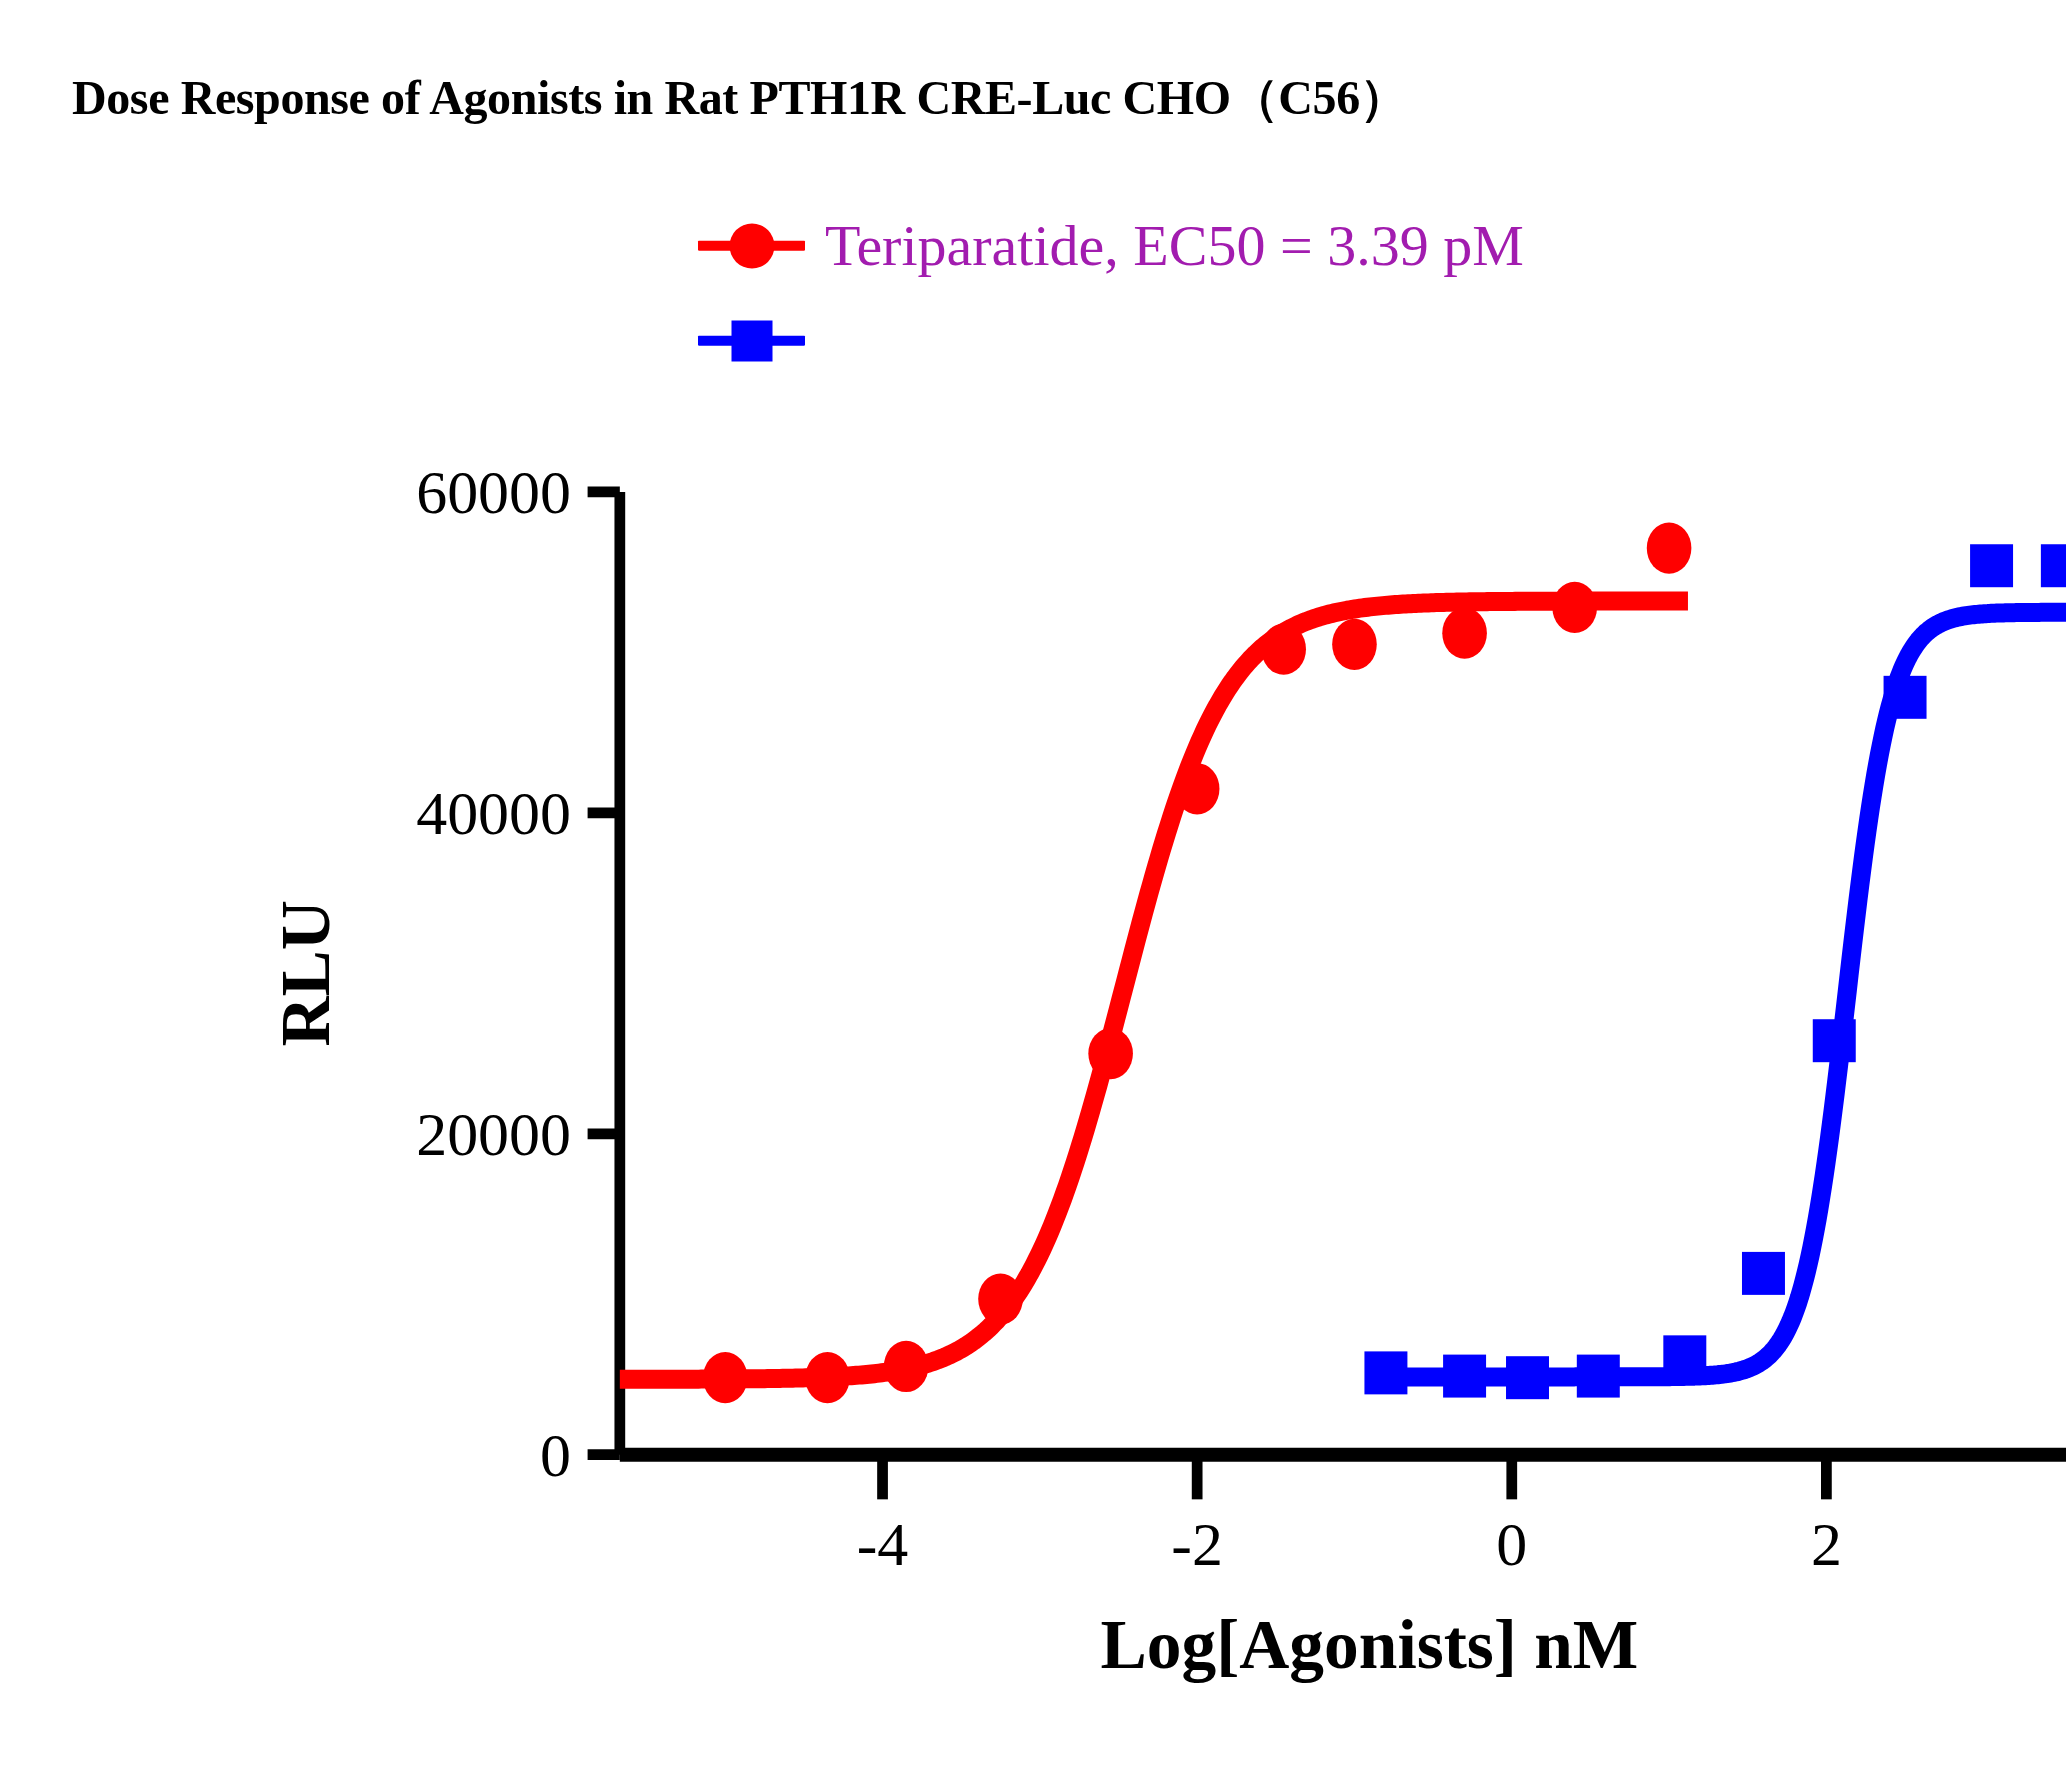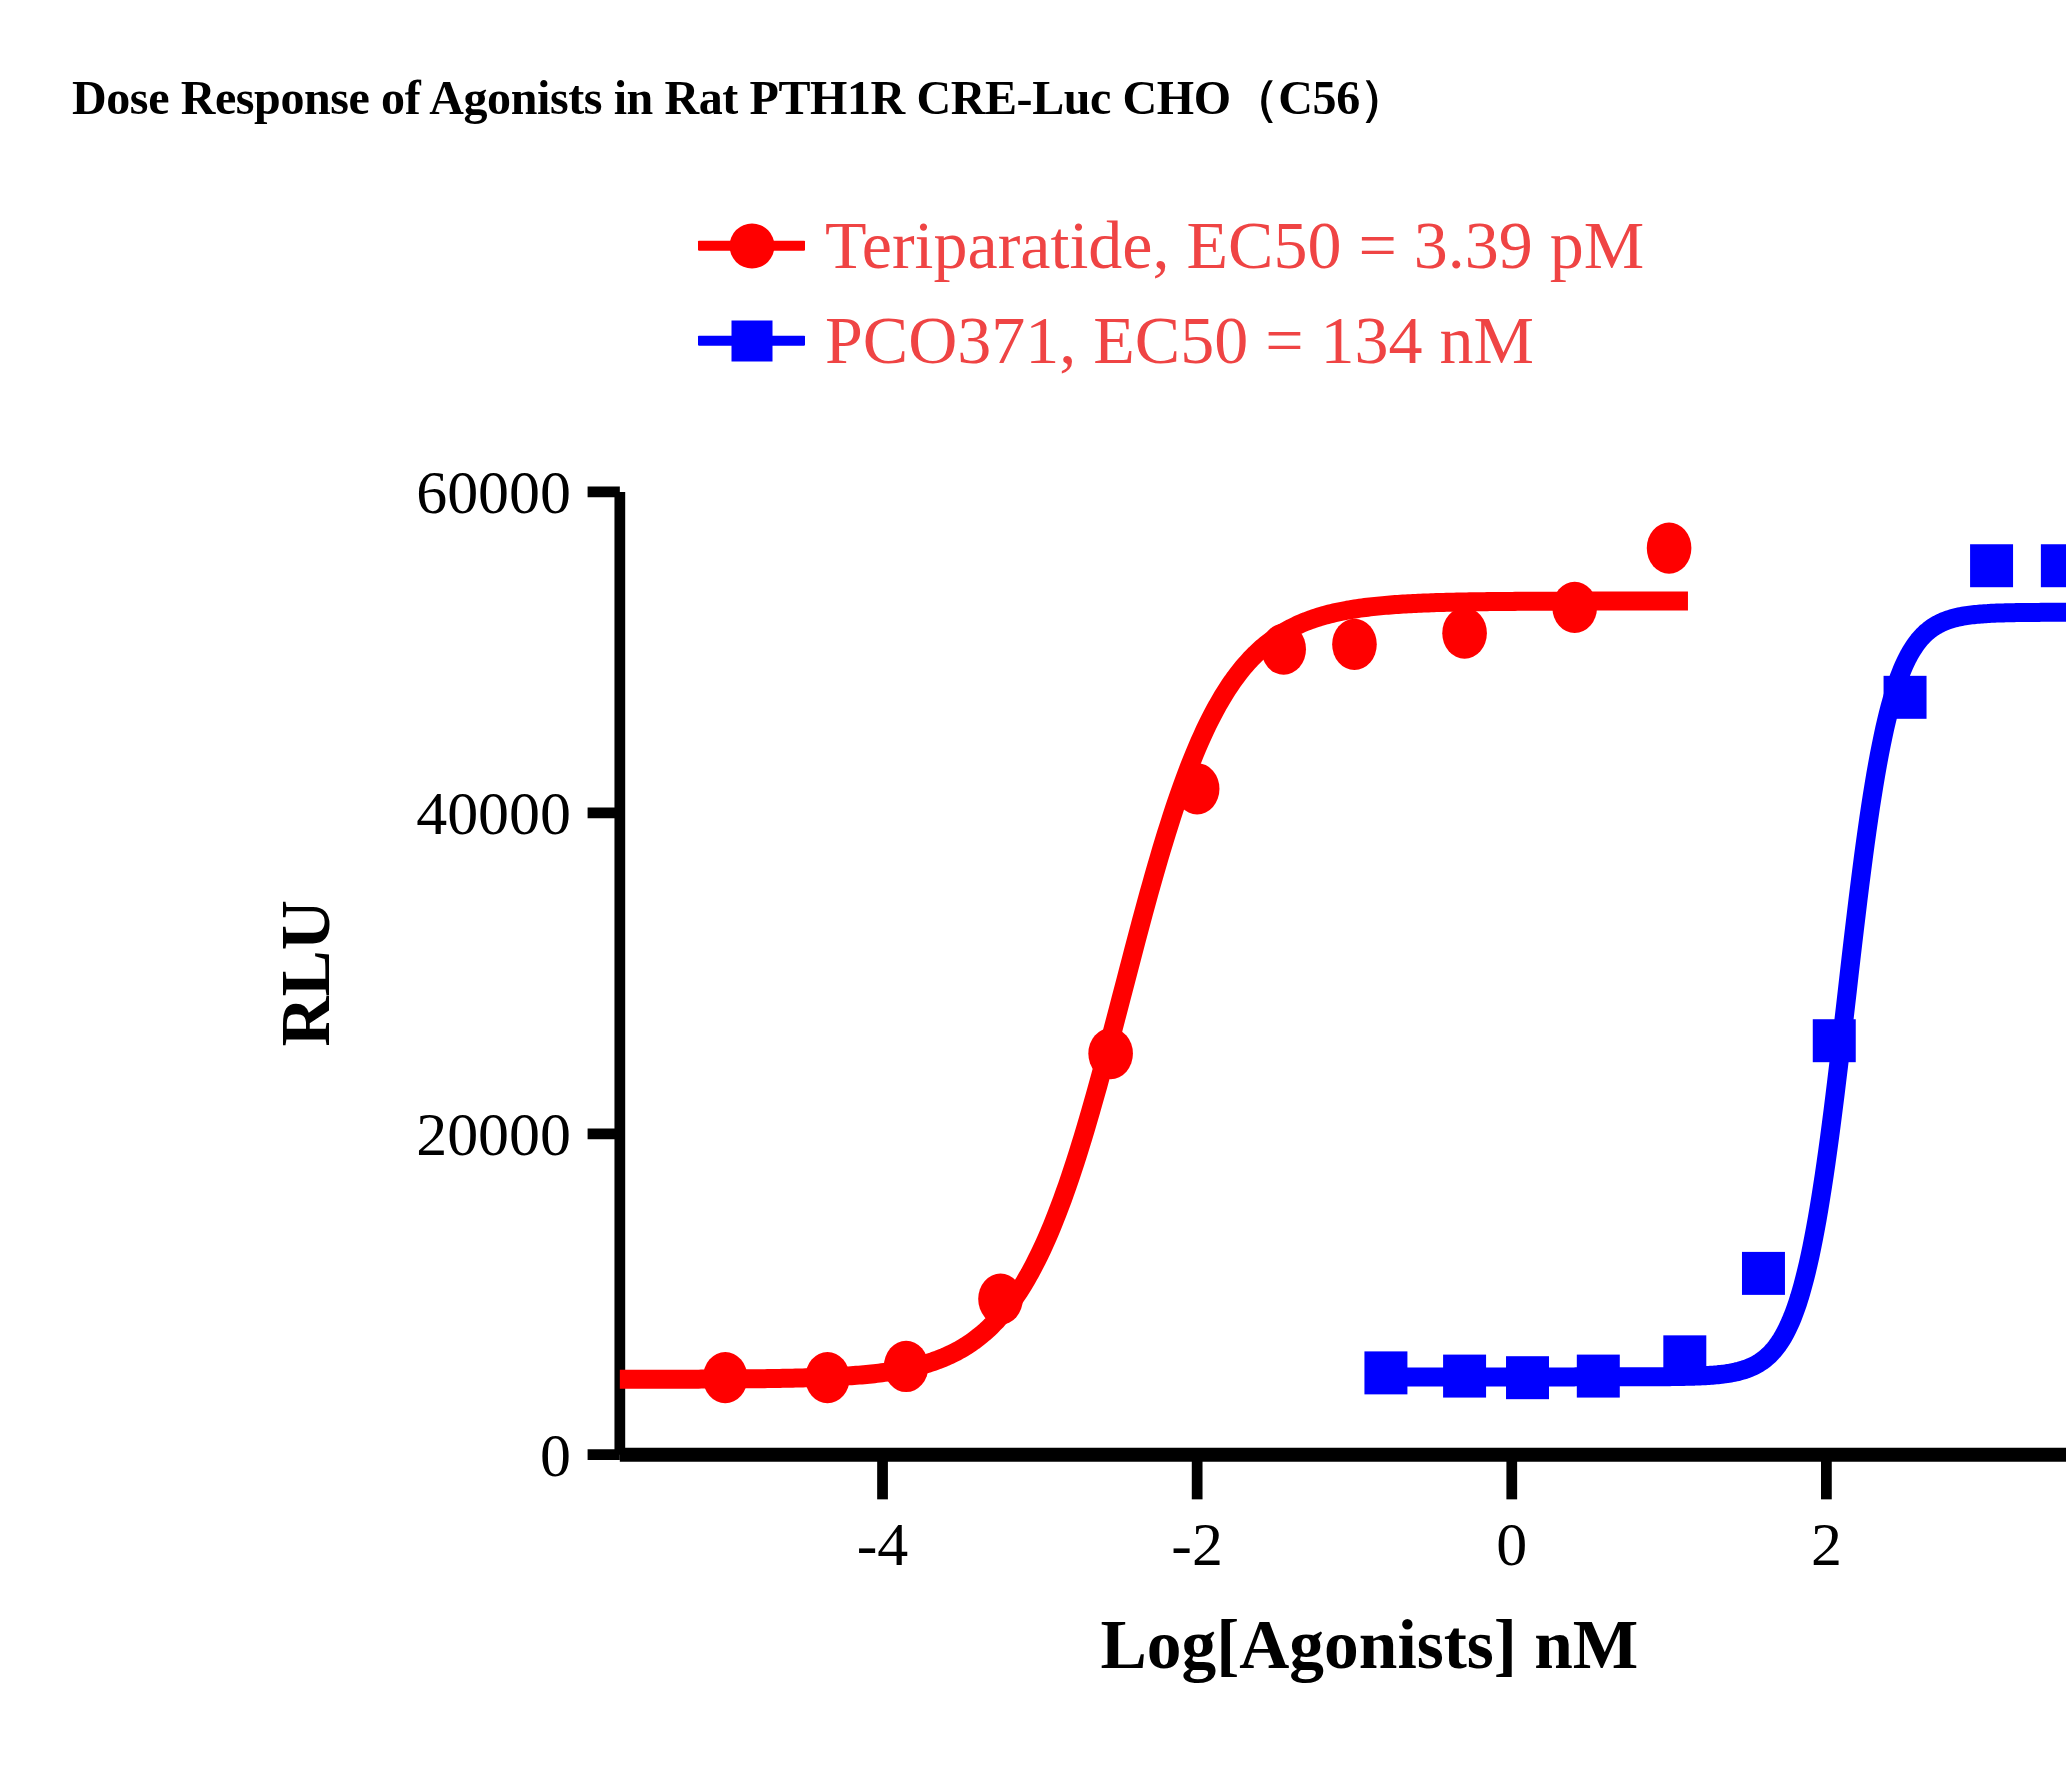--- a/index.html
+++ b/index.html
@@ -24,21 +24,21 @@
   }
   .legend-sym .mk-circle{
     position:absolute;left:50%;top:50%;transform:translate(-50%,-50%);
     width:45px;height:45px;border-radius:50%;
   }
   .legend-sym .mk-square{
     position:absolute;left:50%;top:50%;transform:translate(-50%,-50%);
     width:41px;height:41px;
   }
   .legend-label{
-    font-size:68px;white-space:nowrap;padding-left:20px;color:#ef4444;
+    font-size:58px;white-space:nowrap;padding-left:20px;color:#a21caf;
   }
 
   
   .plot{position:absolute;left:0;top:0;width:2757px;height:1783px;}
   svg.canvas{position:absolute;left:0;top:0;width:2757px;height:1783px;}
 
   .axis-num{font-family:"Liberation Serif","DejaVu Serif",serif;
             font-size:150px;fill:#000;}
   .axis-title{font-family:"Liberation Serif","DejaVu Serif",serif;
               font-size:168px;font-weight:bold;fill:#000;}
@@ -58,21 +58,20 @@
         <span class="mk-circle" style="background:#FF0000;"></span>
       </span>
       <span class="legend-label">Teriparatide, EC50 = 3.39 pM</span>
     </div>
 
     <div class="legend-row">
       <span class="legend-sym">
         <span class="bar" style="background:#0000FF;"></span>
         <span class="mk-square" style="background:#0000FF;"></span>
       </span>
-      <span class="legend-label">PCO371, EC50 = 134 nM</span>
     </div>
 
   </div>
 
   <div class="plot">
     <svg class="canvas" viewBox="0 0 6672 4314">
 
       <g>
         <line id="yaxis-line" x1="1500" y1="1190" x2="1500" y2="3520" stroke="#000" stroke-width="26"></line>
         <line id="xaxis-line" x1="1500" y1="3520" x2="5128" y2="3520" stroke="#000" stroke-width="34"></line>

